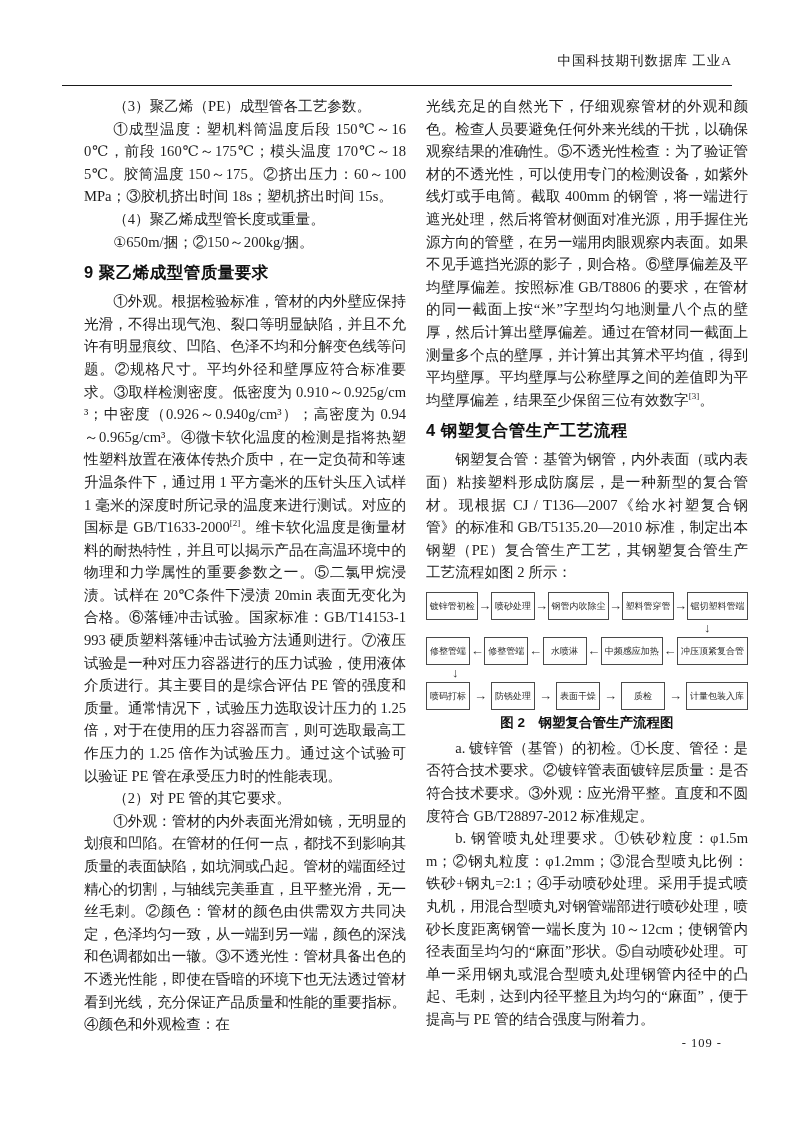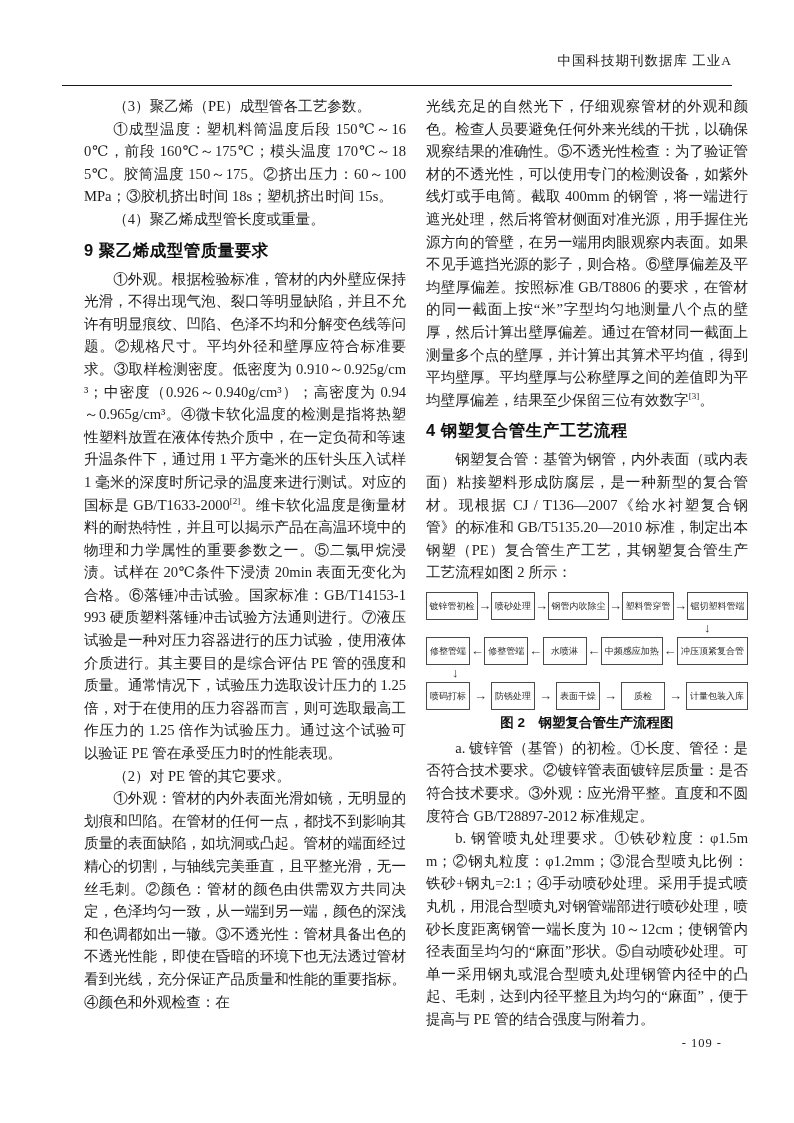--- a/index.html
+++ b/index.html
@@ -30,21 +30,21 @@
   .section-heading {
     font-family:"Liberation Sans","DejaVu Sans",sans-serif;
     font-size:16.5px; font-weight:bold; color:#111;
     margin:7px 0 5px 0; line-height:25px; letter-spacing:0.5px;
   }
   .flowchart {
     margin:8px 0 0 0;
     font-family:"Liberation Sans","DejaVu Sans",sans-serif;
   }
   .fc-row {
-    display:flex; align-items:stretch; justify-content:flex-end;
+    display:flex; align-items:stretch; justify-content:flex-start;
   }
   .fc-box {
     border:1px solid #4a4a4a; color:#2a2a2a; background:#fff;
     font-size:9px; line-height:10px; padding:8px 3px;
     display:flex; align-items:center; justify-content:center;
     text-align:center; white-space:nowrap; min-width:44px;
     box-sizing:border-box;
   }
   .fc-arrow {
     flex:1 1 auto; min-width:12px; display:flex; align-items:center;
@@ -71,20 +71,21 @@
 
 <div class="page">
   <div class="page-header">
     <span>中国科技期刊数据库 工业A</span>
   </div>
   <div class="content">
     <div class="col">
         <p class="para"><span>（3）聚乙烯（PE）成型管各工艺参数。</span></p>
         <p class="para"><span>①成型温度：塑机料筒温度后段 150℃～160℃，前段 160℃～175℃；模头温度 170℃～185℃。胶筒温度 150～175。②挤出压力：60～100MPa；③胶机挤出时间 18s；塑机挤出时间 15s。</span></p>
         <p class="para"><span>（4）聚乙烯成型管长度或重量。</span></p>
+        <p class="para"><span>①650m/捆；②150～200kg/捆。</span></p>
         <h2 class="section-heading">9 聚乙烯成型管质量要求</h2>
         <p class="para"><span>①外观。根据检验标准，管材的内外壁应保持光滑，不得出现气泡、裂口等明显缺陷，并且不允许有明显痕纹、凹陷、色泽不均和分解变色线等问题。②规格尺寸。平均外径和壁厚应符合标准要求。③取样检测密度。低密度为 0.910～0.925g/cm³；中密度（0.926～0.940g/cm³）；高密度为 0.94～0.965g/cm³。④微卡软化温度的检测是指将热塑性塑料放置在液体传热介质中，在一定负荷和等速升温条件下，通过用 1 平方毫米的压针头压入试样 1 毫米的深度时所记录的温度来进行测试。对应的国标是 GB/T1633-2000</span><sup>[2]</sup><span>。维卡软化温度是衡量材料的耐热特性，并且可以揭示产品在高温环境中的物理和力学属性的重要参数之一。⑤二氯甲烷浸渍。试样在 20℃条件下浸渍 20min 表面无变化为合格。⑥落锤冲击试验。国家标准：GB/T14153-1993 硬质塑料落锤冲击试验方法通则进行。⑦液压试验是一种对压力容器进行的压力试验，使用液体介质进行。其主要目的是综合评估 PE 管的强度和质量。通常情况下，试验压力选取设计压力的 1.25 倍，对于在使用的压力容器而言，则可选取最高工作压力的 1.25 倍作为试验压力。通过这个试验可以验证 PE 管在承受压力时的性能表现。</span></p>
         <p class="para"><span>（2）对 PE 管的其它要求。</span></p>
         <p class="para"><span>①外观：管材的内外表面光滑如镜，无明显的划痕和凹陷。在管材的任何一点，都找不到影响其质量的表面缺陷，如坑洞或凸起。管材的端面经过精心的切割，与轴线完美垂直，且平整光滑，无一丝毛刺。②颜色：管材的颜色由供需双方共同决定，色泽均匀一致，从一端到另一端，颜色的深浅和色调都如出一辙。③不透光性：管材具备出色的不透光性能，即使在昏暗的环境下也无法透过管材看到光线，充分保证产品质量和性能的重要指标。④颜色和外观检查：在</span></p>
       </div>
     <div class="col">
         <p class="para no-indent"><span>光线充足的自然光下，仔细观察管材的外观和颜色。检查人员要避免任何外来光线的干扰，以确保观察结果的准确性。⑤不透光性检查：为了验证管材的不透光性，可以使用专门的检测设备，如紫外线灯或手电筒。截取 400mm 的钢管，将一端进行遮光处理，然后将管材侧面对准光源，用手握住光源方向的管壁，在另一端用肉眼观察内表面。如果不见手遮挡光源的影子，则合格。⑥壁厚偏差及平均壁厚偏差。按照标准 GB/T8806 的要求，在管材的同一截面上按“米”字型均匀地测量八个点的壁厚，然后计算出壁厚偏差。通过在管材同一截面上测量多个点的壁厚，并计算出其算术平均值，得到平均壁厚。平均壁厚与公称壁厚之间的差值即为平均壁厚偏差，结果至少保留三位有效数字</span><sup>[3]</sup><span>。</span></p>
         <h2 class="section-heading">4 钢塑复合管生产工艺流程</h2>
         <p class="para"><span>钢塑复合管：基管为钢管，内外表面（或内表面）粘接塑料形成防腐层，是一种新型的复合管材。现根据 CJ / T136—2007《给水衬塑复合钢管》的标准和 GB/T5135.20—2010 标准，制定出本钢塑（PE）复合管生产工艺，其钢塑复合管生产工艺流程如图 2 所示：</span></p>
         <div class="flowchart">

